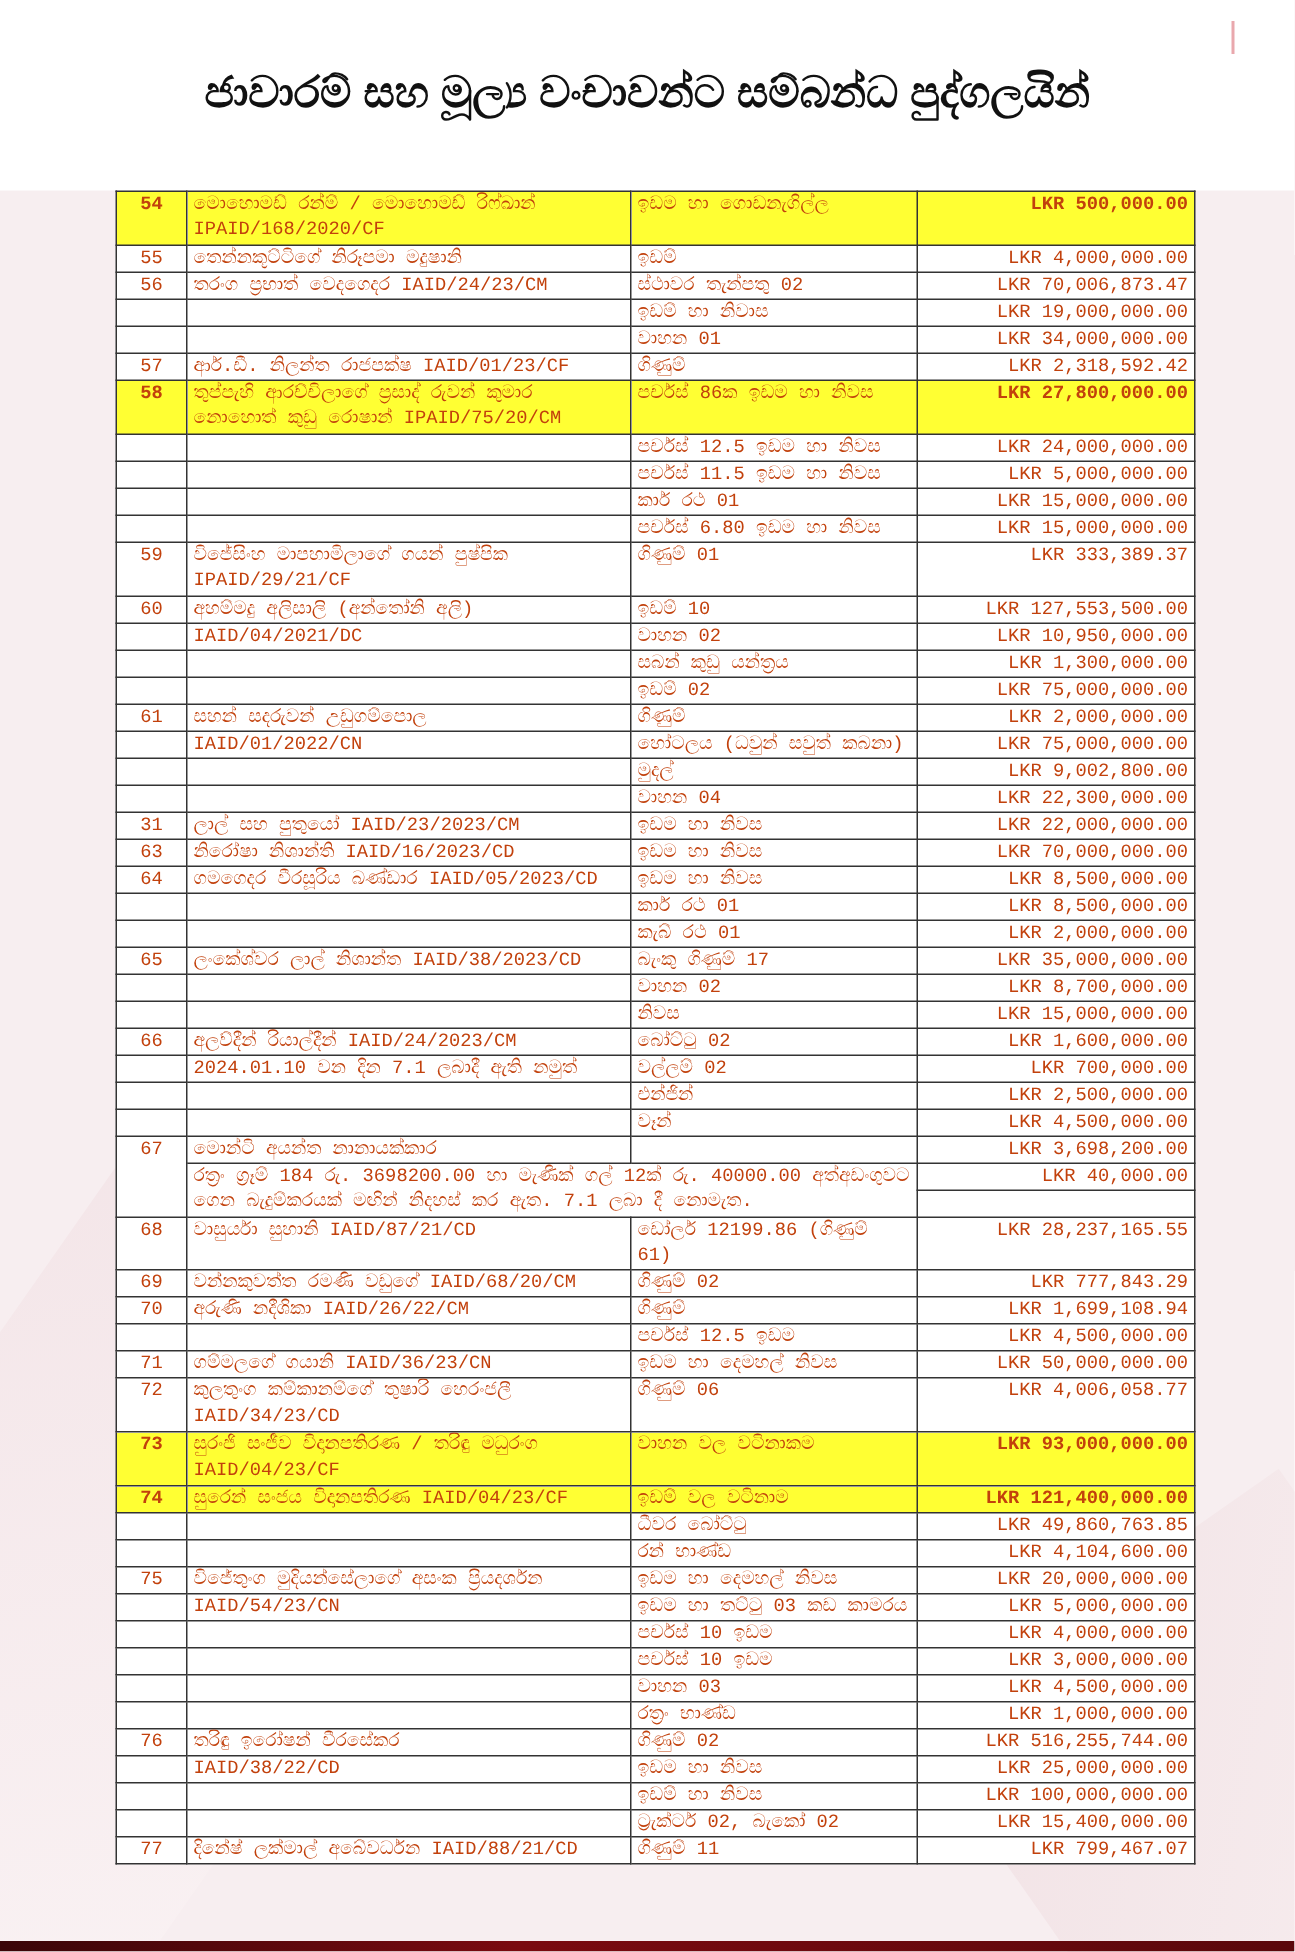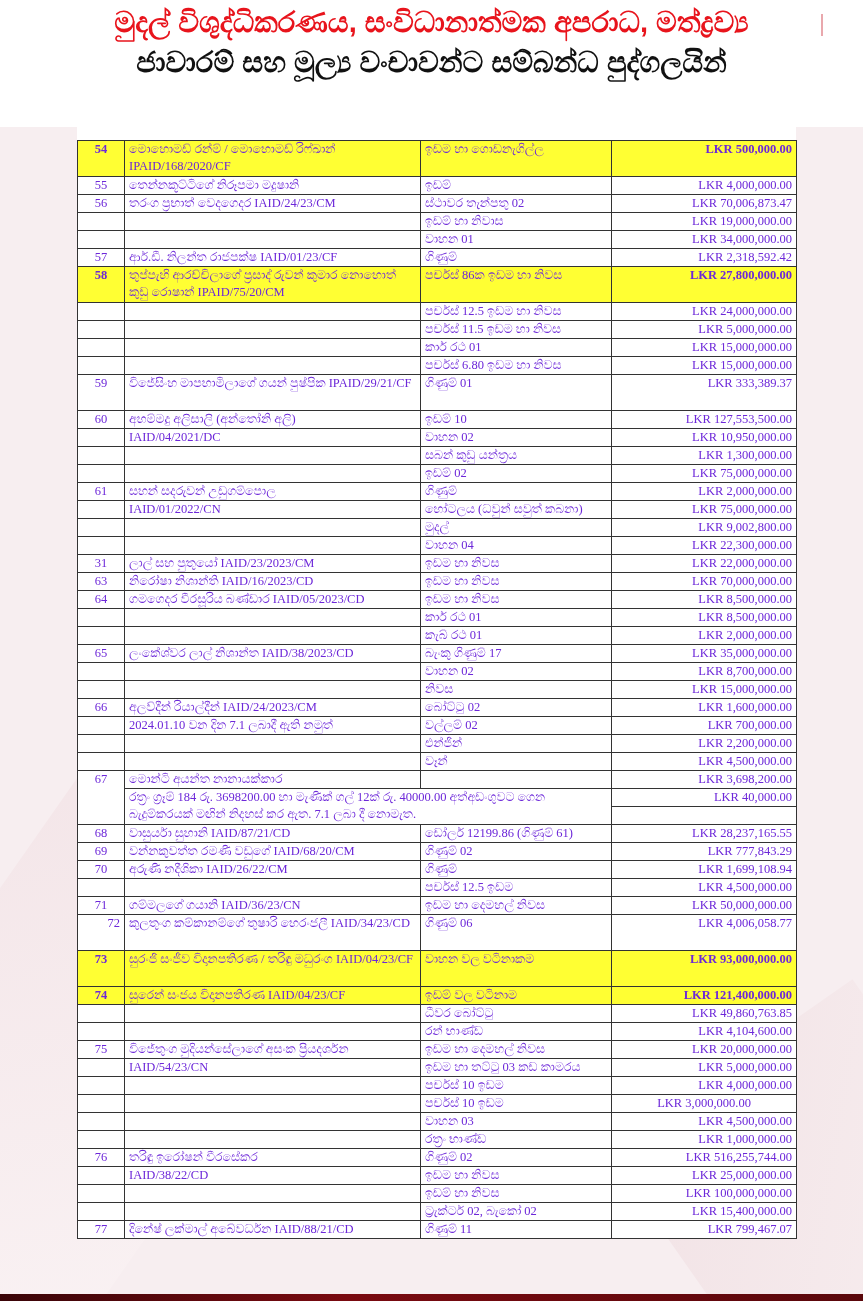--- a/index.html
+++ b/index.html
@@ -35,21 +35,21 @@
   .title-line2 { top: 42px; }
   .title-line3 { top: 82px; }
   .deco-tick { position: absolute; right: 40px; top: 14px; width: 2px; height: 22px; background: #e9a8ad; }
 
   .table-wrap {
     position: absolute; left: 77px; top: 127px; width: 719px;
     background: #ffffff;
   }
   table {
     border-collapse: collapse; width: 719px; table-layout: fixed;
-    font-family: Liberation Serif, serif; font-size: 12.5px; color: #6d28d9; margin-top: 13px;
+    font-family: Liberation Mono, monospace; font-size: 12.5px; color: #c2410c;
   }
   col.c1 { width: 47px; } col.c2 { width: 296px; } col.c3 { width: 191px; } col.c4 { width: 185px; }
   td {
     border: 1.5px solid #333; padding: 0 4px; height: 17px; line-height: 17px;
     vertical-align: top; white-space: nowrap; overflow: hidden;
   }
   td.no { text-align: center; }
   td.amt { text-align: right; }
   td.wrap { white-space: normal; line-height: 17px; }
   tr.hl td { background: #ffff33; font-weight: bold; }
@@ -60,21 +60,20 @@
     background: linear-gradient(90deg, #3a0508, #7a0a10 40%, #5a070b);
   }
 </style>
 </head>
 <body>
 
 <div class="bg-shape-left"></div>
 <div class="bg-shape-right"></div>
 
 <div class="header">
-  <div class="title-line1">මුදල් විශුද්ධිකරණය, සංවිධානාත්මක අපරාධ, මත්ද්‍රව්‍ය</div>
   <div class="title-line2">ජාවාරම් සහ මූල්‍ය වංචාවන්ට සම්බන්ධ පුද්ගලයින්</div>
   <div class="deco-tick"></div>
 </div>
 
 <div class="table-wrap">
   <table>
     <colgroup>
         <col class="c1">
         <col class="c2">
         <col class="c3">
@@ -258,21 +257,21 @@
         <tr>
           <td class="no" style="height: 17px;"></td>
           <td class="desc wrap" style="height: 17px;">2024.01.10 වන දින 7.1 ලබාදී ඇති නමුත්</td>
           <td class="desc wrap" style="height: 17px;">වල්ලම් 02</td>
           <td class="amt" style="height: 17px;">LKR 700,000.00</td>
         </tr>
         <tr>
           <td class="no" style="height: 17px;"></td>
           <td class="desc wrap" style="height: 17px;"></td>
           <td class="desc wrap" style="height: 17px;">එන්ජින්</td>
-          <td class="amt" style="height: 17px;">LKR 2,200,000.00</td>
+          <td class="amt" style="height: 17px;">LKR 2,500,000.00</td>
         </tr>
         <tr>
           <td class="no" style="height: 17px;"></td>
           <td class="desc wrap" style="height: 17px;"></td>
           <td class="desc wrap" style="height: 17px;">වෑන්</td>
           <td class="amt" style="height: 17px;">LKR 4,500,000.00</td>
         </tr>
       </tbody>
     <tbody>
       <tr>
@@ -314,21 +313,21 @@
           <td class="desc wrap" style="height: 17px;">පර්චස් 12.5 ඉඩම</td>
           <td class="amt" style="height: 17px;">LKR 4,500,000.00</td>
         </tr>
         <tr>
           <td class="no" style="height: 17px;">71</td>
           <td class="desc wrap" style="height: 17px;">ගම්මලගේ ගයානි IAID/36/23/CN</td>
           <td class="desc wrap" style="height: 17px;">ඉඩම හා දෙමහල් නිවස</td>
           <td class="amt" style="height: 17px;">LKR 50,000,000.00</td>
         </tr>
         <tr>
-          <td class="no" style="height: 35px; text-align: right;">72</td>
+          <td class="no" style="height: 35px;">72</td>
           <td class="desc wrap" style="height: 35px;">කුලතුංග කම්කානම්ගේ තුෂාරි හෙරංජලී IAID/34/23/CD</td>
           <td class="desc wrap" style="height: 35px;">ගිණුම් 06</td>
           <td class="amt" style="height: 35px;">LKR 4,006,058.77</td>
         </tr>
         <tr class="hl">
           <td class="no" style="height: 35px;">73</td>
           <td class="desc wrap" style="height: 35px; font-weight: normal;">සුරංජි සංජීව විදානපතිරණ / තරිඳු මධුරංග IAID/04/23/CF</td>
           <td class="desc wrap" style="height: 35px;">වාහන වල වටිනාකම</td>
           <td class="amt" style="height: 35px;">LKR 93,000,000.00</td>
         </tr>
@@ -365,21 +364,21 @@
         <tr>
           <td class="no" style="height: 17px;"></td>
           <td class="desc wrap" style="height: 17px;"></td>
           <td class="desc wrap" style="height: 17px;">පර්චස් 10 ඉඩම</td>
           <td class="amt" style="height: 17px;">LKR 4,000,000.00</td>
         </tr>
         <tr>
           <td class="no" style="height: 17px;"></td>
           <td class="desc wrap" style="height: 17px;"></td>
           <td class="desc wrap" style="height: 17px;">පර්චස් 10 ඉඩම</td>
-          <td class="amt" style="height: 17px; text-align: center;">LKR 3,000,000.00</td>
+          <td class="amt" style="height: 17px;">LKR 3,000,000.00</td>
         </tr>
         <tr>
           <td class="no" style="height: 17px;"></td>
           <td class="desc wrap" style="height: 17px;"></td>
           <td class="desc wrap" style="height: 17px;">වාහන 03</td>
           <td class="amt" style="height: 17px;">LKR 4,500,000.00</td>
         </tr>
         <tr>
           <td class="no" style="height: 17px;"></td>
           <td class="desc wrap" style="height: 17px;"></td>

